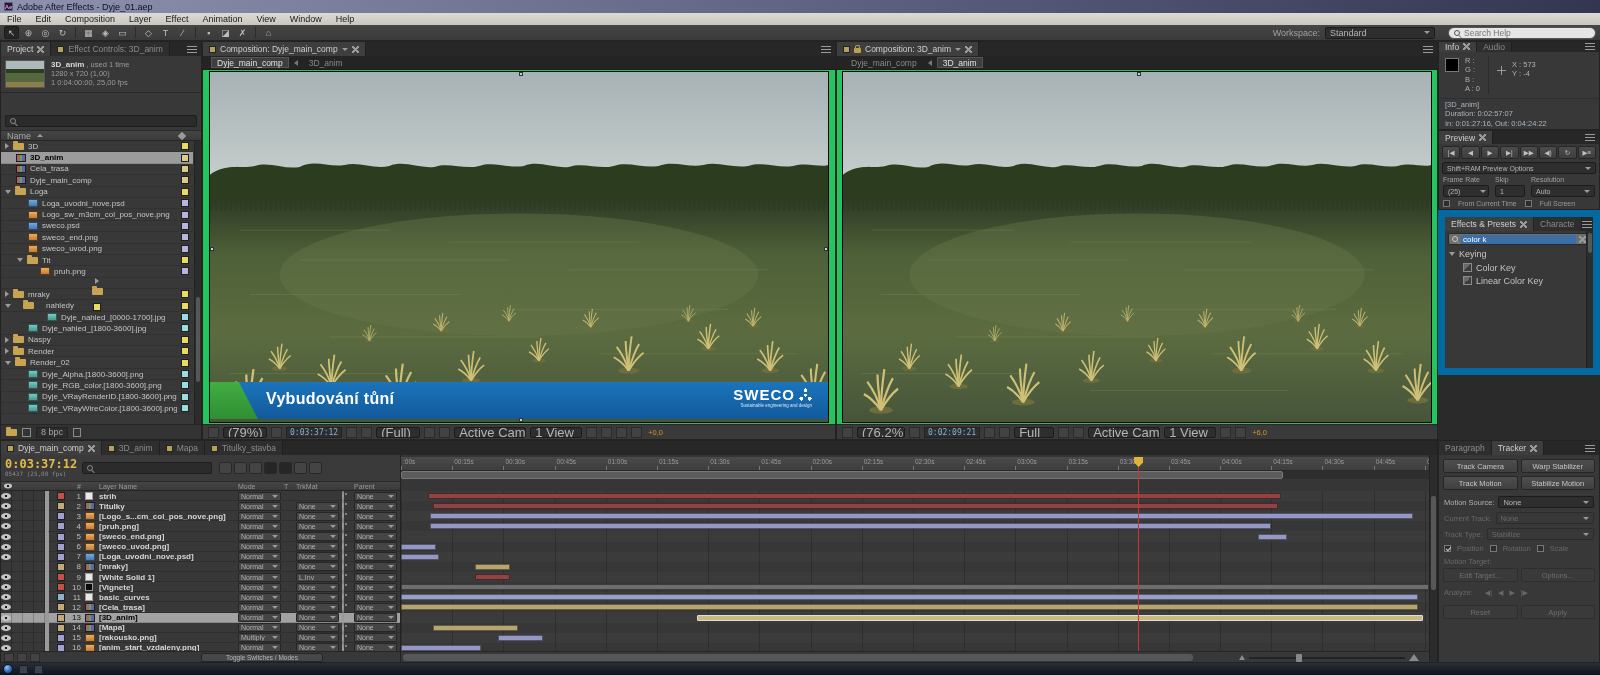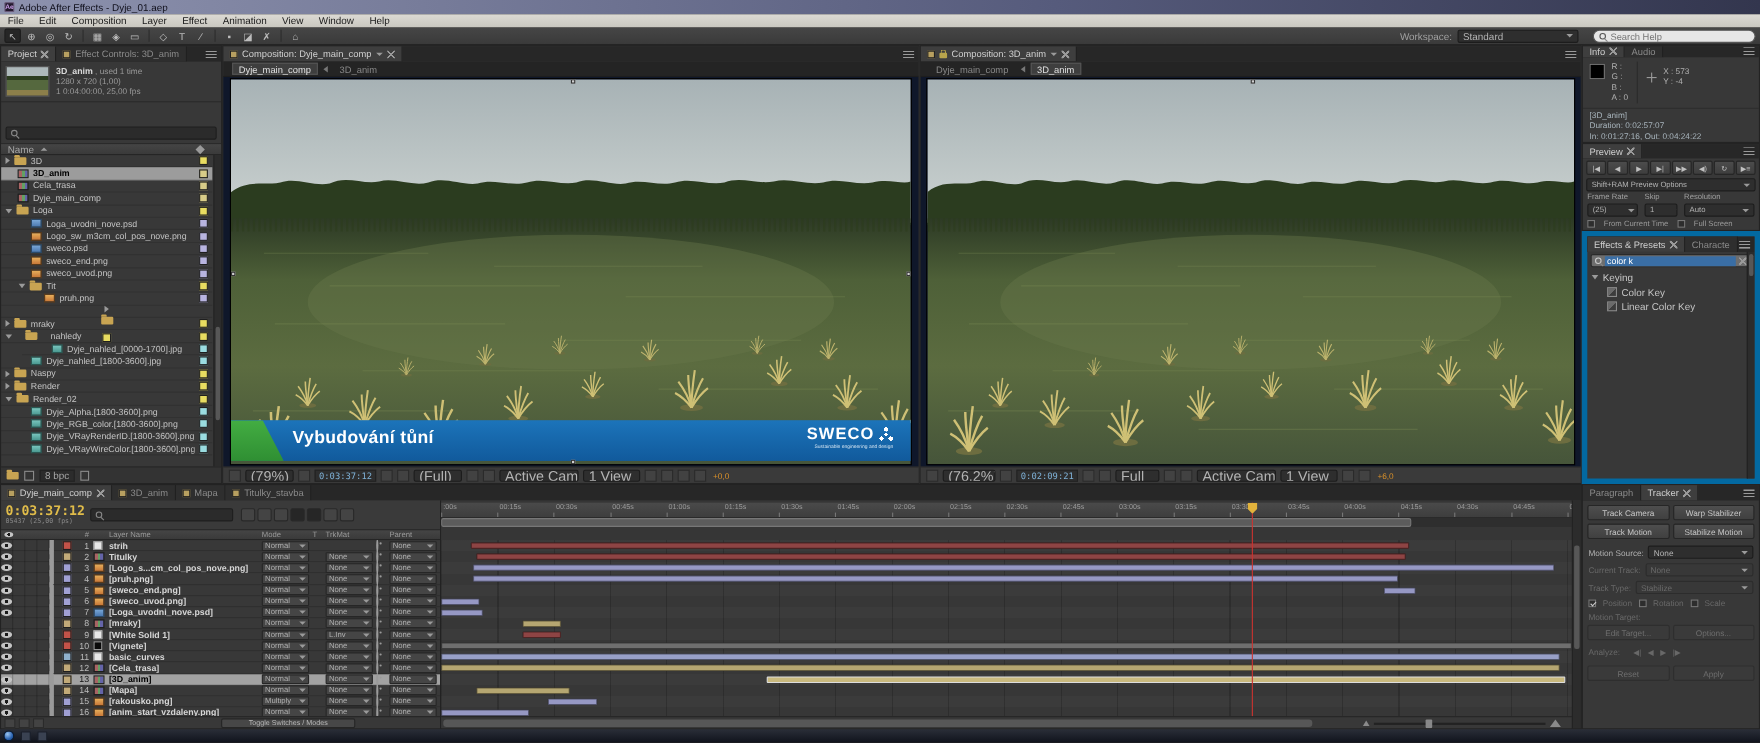--- a/index.html
+++ b/index.html
@@ -77,21 +77,21 @@
   .bpc{border:1px solid #222;background:#2c2c2c;padding:0 4px;height:11px;display:flex;align-items:center;color:#a8a8a8}
 
   
   .viewer{display:flex;flex-direction:column}
   #viewer1{left:202px;top:41px;width:634px;height:399px}
   #viewer2{left:836px;top:41px;width:602px;height:399px}
   .crumbbar{height:14px;background:#242424;display:flex;align-items:center;gap:5px;padding:0 8px;border-bottom:1px solid #1d1d1d}
   .crumb{padding:0 5px;height:11px;display:flex;align-items:center;border:1px solid transparent;color:#888;font-size:8.5px}
   .crumb.active{background:#3e3e3e;border-color:#555;color:#e0e0e0}
   .crumb-arrow{width:0;height:0;border-top:3px solid transparent;border-bottom:3px solid transparent;border-right:4px solid #777}
-  .canvas{flex:1;background:#0f172a;position:relative;overflow:hidden}
+  .canvas{flex:1;background:#22c55e;position:relative;overflow:hidden}
   .compimg{position:absolute;top:1px;bottom:1px;left:6px;right:6px;border:1px solid #000;overflow:hidden}
   .compimg svg{width:100%;height:100%;display:block}
   .handle{position:absolute;width:4px;height:4px;background:#cfcfcf;border:1px solid #333;z-index:5}
   .banner{position:absolute;left:0;right:0;bottom:3px;height:37px;background:linear-gradient(#1c74ba,#115a9c);z-index:3}
   .banner-green{position:absolute;left:0;top:0;bottom:0;width:48px;background:linear-gradient(#43ad42,#2f8f33);clip-path:polygon(0 0,60% 0,100% 100%,0 100%)}
   .banner-title{position:absolute;left:56px;top:8px;font-size:16px;font-weight:bold;color:#fff;letter-spacing:.3px}
   .banner-logo{position:absolute;right:16px;top:4px;color:#fff;text-align:right}
   .logo-row{display:flex;align-items:center;gap:4px;justify-content:flex-end}
   .logo-text{font-size:15px;font-weight:bold;letter-spacing:1px}
   .logo-mark{width:13px;height:13px;background:
@@ -112,21 +112,21 @@
   .swatch{width:14px;height:14px;background:#000;border:1px solid #777;flex:none;margin-top:2px}
   .info-sep{width:1px;background:#2c2c2c;margin:0 2px}
   .info-foot{padding:1px 6px;font-size:7.5px;line-height:9.5px;color:#a8b4bc;border-top:1px solid #2e2e2e}
   #preview{left:1438px;top:130px;width:162px;height:80px;display:flex;flex-direction:column}
   .transport{display:flex;gap:1px;padding:2px 3px}
   .tbtn{flex:1;height:13px;background:linear-gradient(#4c4c4c,#3e3e3e);border:1px solid #262626;border-radius:2px;color:#c0c0c0;font-size:6.5px;display:flex;align-items:center;justify-content:center;white-space:nowrap}
   .prev-dd{margin:1px 3px}
   .prev-grid{display:flex;padding:1px 4px;gap:0;font-size:7px;color:#a0a0a0}
   .prev-grid .c1{width:52px}.prev-grid .c2{width:36px}.prev-grid .c3{flex:1}
   .prev-checks{display:flex;gap:8px;padding:2px 4px;font-size:7px;color:#9a9a9a;align-items:center}
-  #effects{left:1438px;top:210px;width:162px;height:230px;display:flex;flex-direction:column;border:5px solid #0369a1}
+  #effects{left:1438px;top:210px;width:162px;height:165px;display:flex;flex-direction:column;border:7px solid #0369a1}
   .fx-search{margin:2px 3px;height:12px;background:#6e6e6e;border:1px solid #2a2a2a;border-radius:2px;display:flex;align-items:center;gap:3px;padding:0 3px}
   .fx-sel{background:#3a6ea5;color:#fff;font-size:8px;padding:0 2px}
   .fx-group{display:flex;align-items:center;gap:4px;padding:2px 4px;color:#c8c8c8}
   .fx-item{display:flex;align-items:center;gap:4px;padding:1.5px 4px 1.5px 18px;color:#c2c2c2}
   #tracker{left:1438px;top:440px;width:162px;height:223px;display:flex;flex-direction:column}
   .trk-btns{display:grid;grid-template-columns:1fr 1fr;gap:3px;padding:4px}
   .btn{height:14px;background:linear-gradient(#4e4e4e,#404040);border:1px solid #262626;border-radius:2px;color:#c6c6c6;font-size:7.5px;display:flex;align-items:center;justify-content:center;white-space:nowrap;overflow:hidden}
   .btn.dim{color:#6e6e6e;background:#3a3a3a;border-color:#2e2e2e}
   .trk-row{display:flex;align-items:center;gap:4px;padding:2px 5px;font-size:7.5px;color:#b0b0b0}
   .trk-row.dim,.dimtxt{color:#686868}

